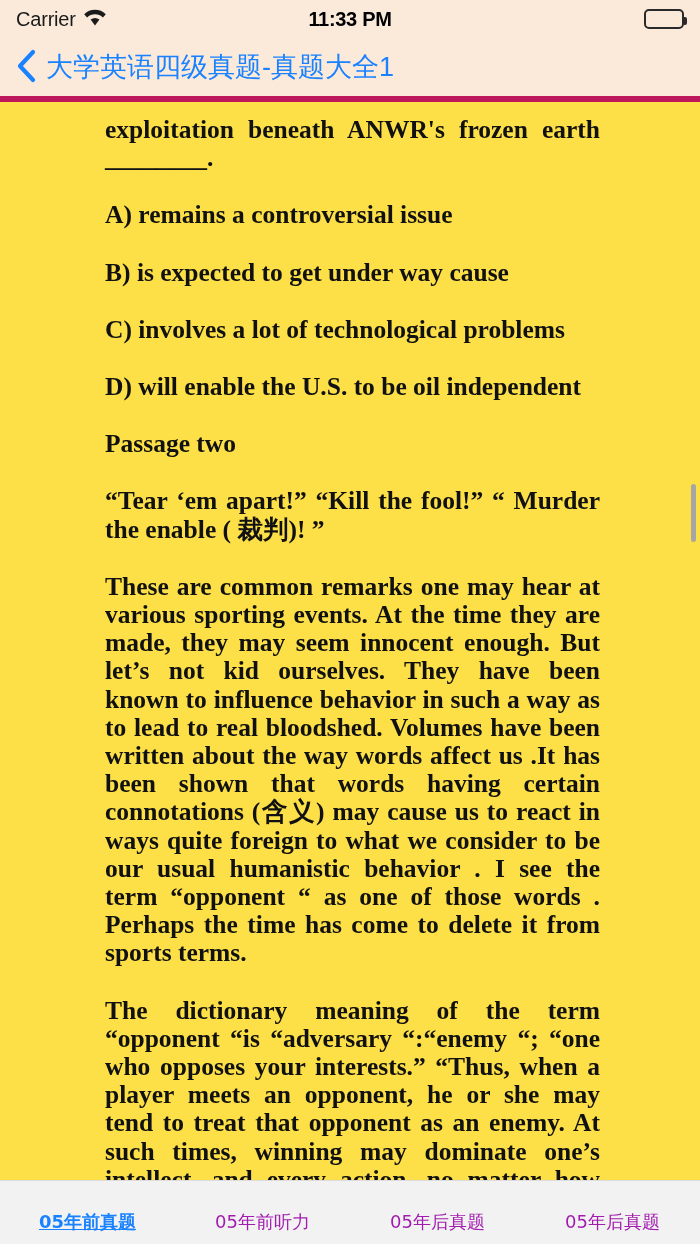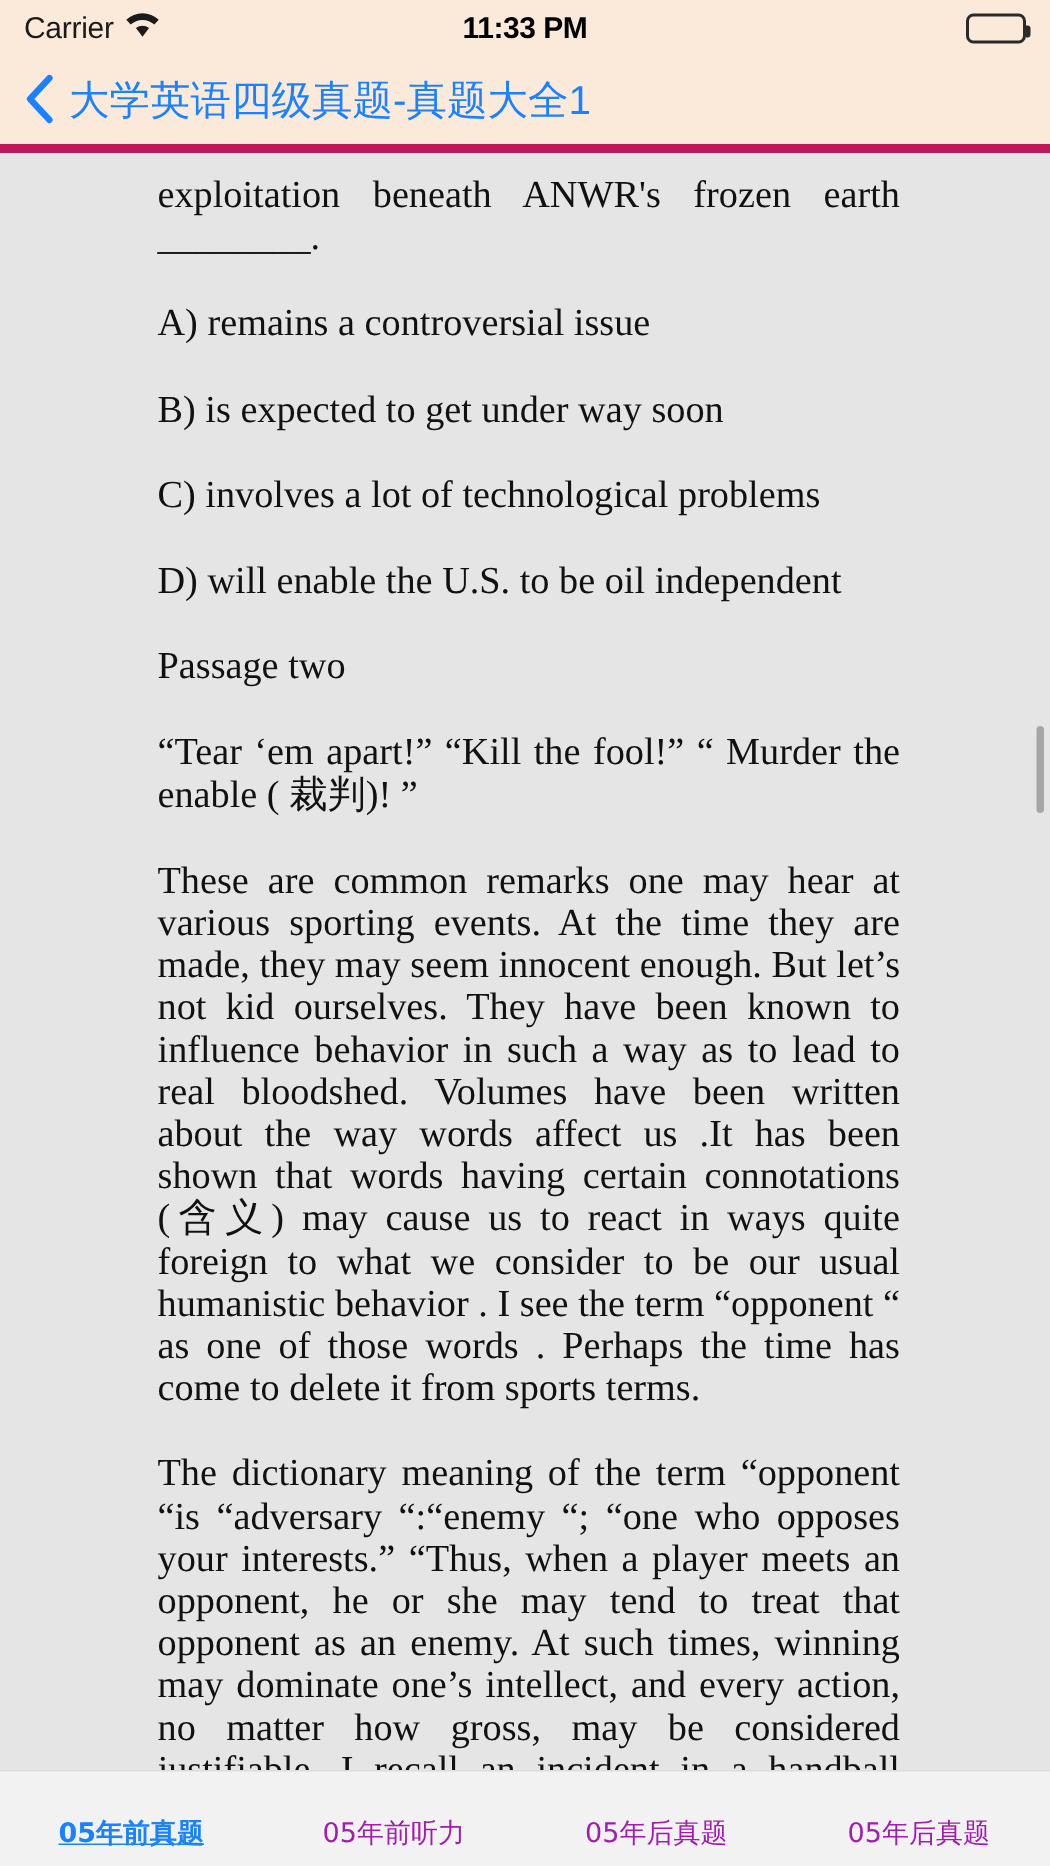--- a/index.html
+++ b/index.html
@@ -89,22 +89,23 @@
     font-size:27px;
     color:#1a82ff;
     letter-spacing:0px;
     white-space:nowrap;
   }
 
   
   .content-area {
     flex:1 1 auto;
     position:relative;
-    background:#e5e5e5;
+    background:#fde047;
     overflow:hidden;
+    font-weight:bold;
   }
   .doc {
     position:absolute;
     top:0; left:0; right:0;
     padding:14px 100px 0 105px;
     font-family:"Liberation Serif", "DejaVu Serif", serif;
     font-size:25.5px;
     line-height:28.2px;
     color:#111111;
   }
@@ -208,21 +209,21 @@
     </button>
   </div>
 
   <div class="content-area">
 
     <div class="doc">
 
       <p>exploitation   beneath   ANWR's   frozen   earth ________.</p>
 
       <p>A) remains a controversial issue</p>
-      <p>B) is expected to get under way soon</p>
+      <p>B) is expected to get under way cause</p>
       <p>C) involves a lot of technological problems</p>
       <p>D) will enable the U.S. to be oil independent</p>
 
       <p>Passage two</p>
 
       <p>  “Tear ‘em apart!”  “Kill the fool!” “ Murder the enable ( 裁判)!  ”</p>
 
       <p>These are common remarks one may hear at various sporting events. At the time they are made, they may seem innocent enough. But let’s not kid ourselves. They have been known to influence behavior in such a way as to lead to real bloodshed. Volumes have been written about the way words affect us .It has been shown that words having certain connotations (含义) may cause us to react in ways quite foreign to what we consider to be our usual humanistic behavior . I see the term “opponent “ as one of those words . Perhaps the time has come to delete it from sports terms.</p>
 
       <p class="tight">The dictionary meaning of the term “opponent “is “adversary “:“enemy “; “one who opposes your interests.” “Thus, when a player meets an opponent, he or she may tend to treat that opponent as an enemy. At such times, winning may dominate one’s intellect, and every action, no matter how gross, may be considered justifiable. I recall an incident in a handball game when a referee refused a player’s request for a time out for a glove change</p>

